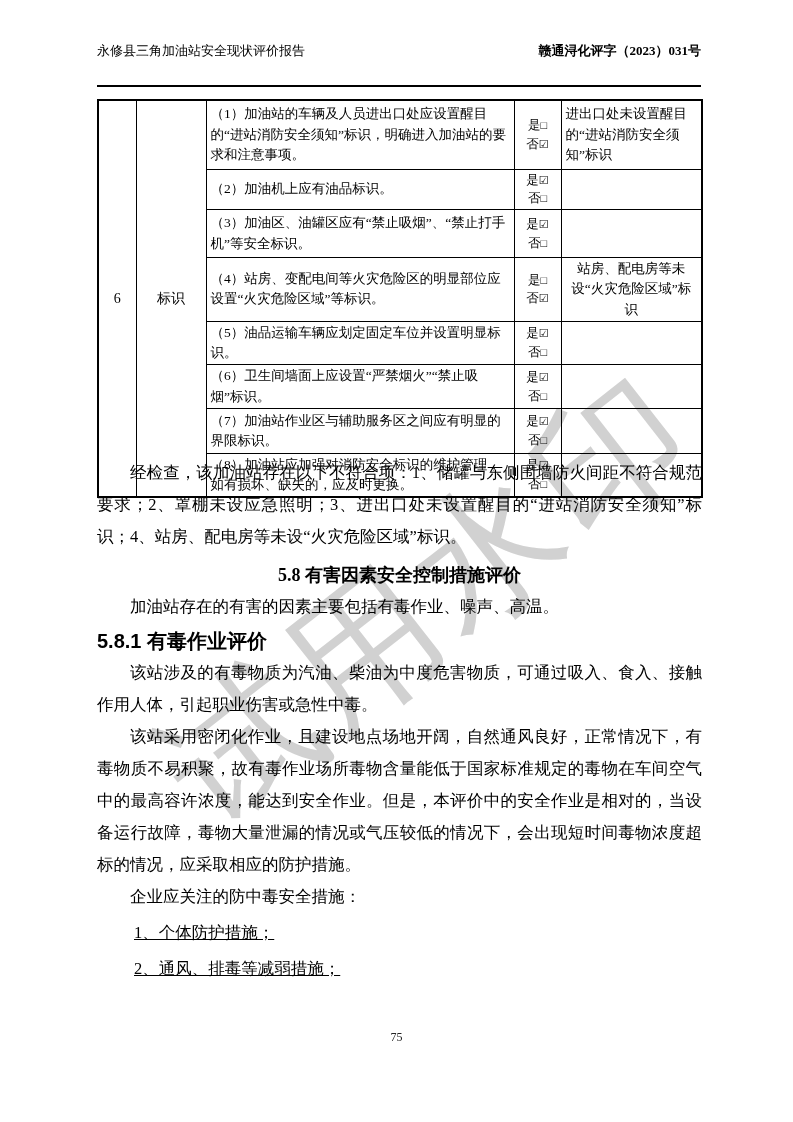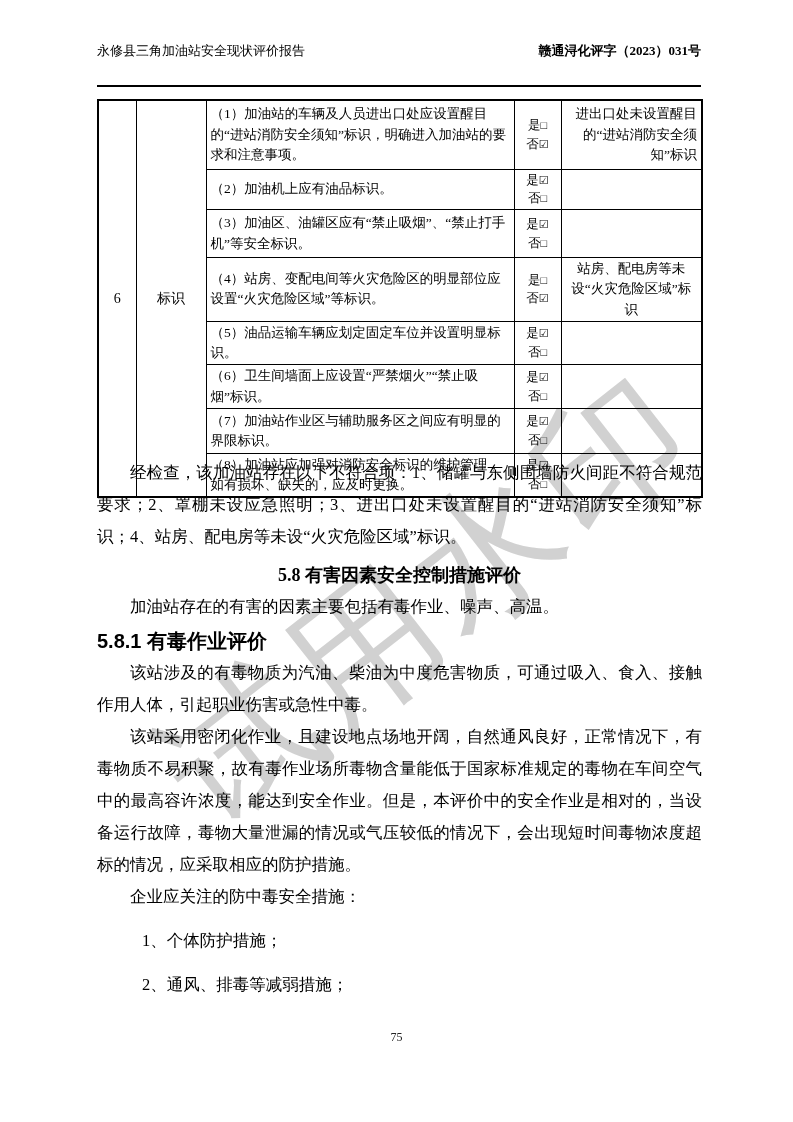--- a/index.html
+++ b/index.html
@@ -57,21 +57,21 @@
   table.compliance td {
     border:1px solid #000;
     padding:1px 4px;
     vertical-align:middle;
     line-height:1.5;
   }
   td.serial, td.category { text-align:center; font-size:14px; }
   td.item { text-align:left; padding-left:6px; }
   td.yesno { text-align:center; padding:1px 2px; font-size:12.5px; line-height:1.4; white-space:nowrap; }
   td.yesno .cb { font-size:11px; }
-  td.remark { text-align:right; padding:1px 4px; }
+  td.remark { text-align:left; padding:1px 4px; }
   td.remark.center { text-align:center; }
   tr.r1 td { height:69px; }
   tr.r2 td { height:34px; }
   tr.r3 td { height:48px; }
   tr.r4 td { height:48px; }
   tr.r5 td { height:40px; }
   tr.r6 td { height:41px; }
   tr.r7 td { height:45px;margin-top:35px; }
   tr.r8 td { height:42px; }
 
@@ -96,24 +96,25 @@
     text-align:center;
   }
   .content h3.subsec {
     margin:4px 0 2px 0;
     font-size:20px;
     line-height:28px;
     font-weight:bold;
     font-family:"Liberation Sans", sans-serif;
   }
   .content p.measure {
-    margin:12px;
+    margin:4px;
     font-size:16.5px;
     line-height:32px;
     text-indent:2em;
+    text-decoration:underline;
   }
 
   
   .page-footer {
     position:absolute; top:1030px; left:0; width:793px;
     text-align:center; font-size:12px; color:#222;
     z-index:1;
   }
 </style>
 </head>

